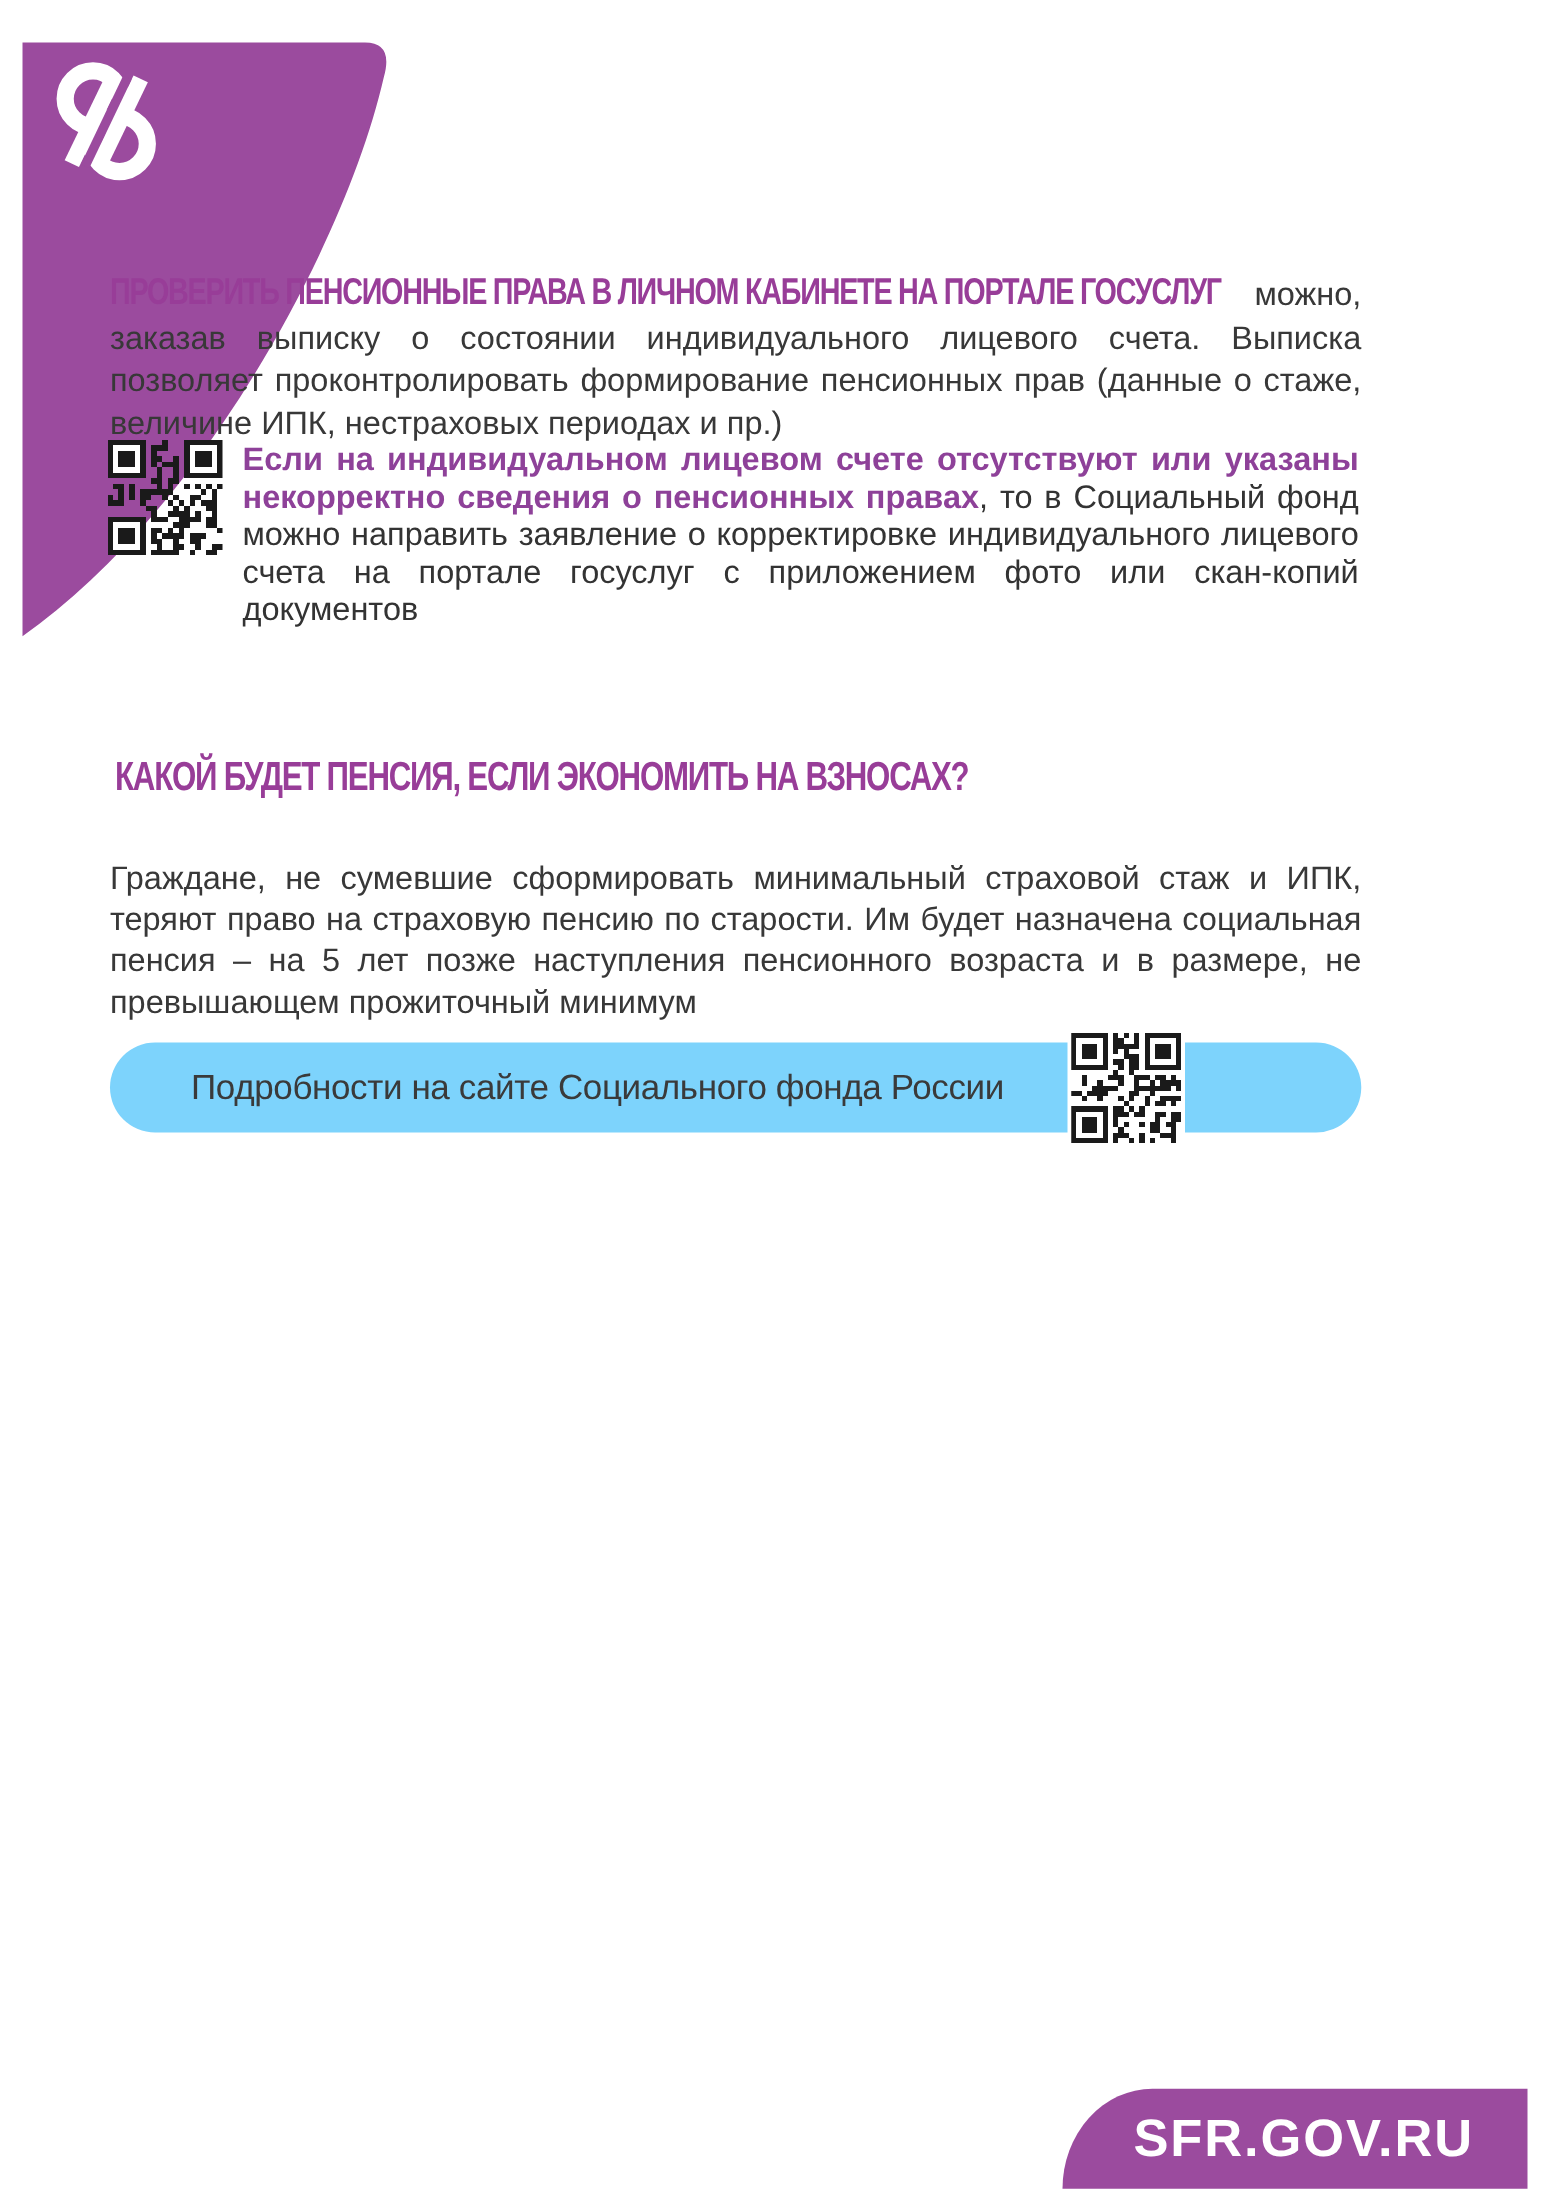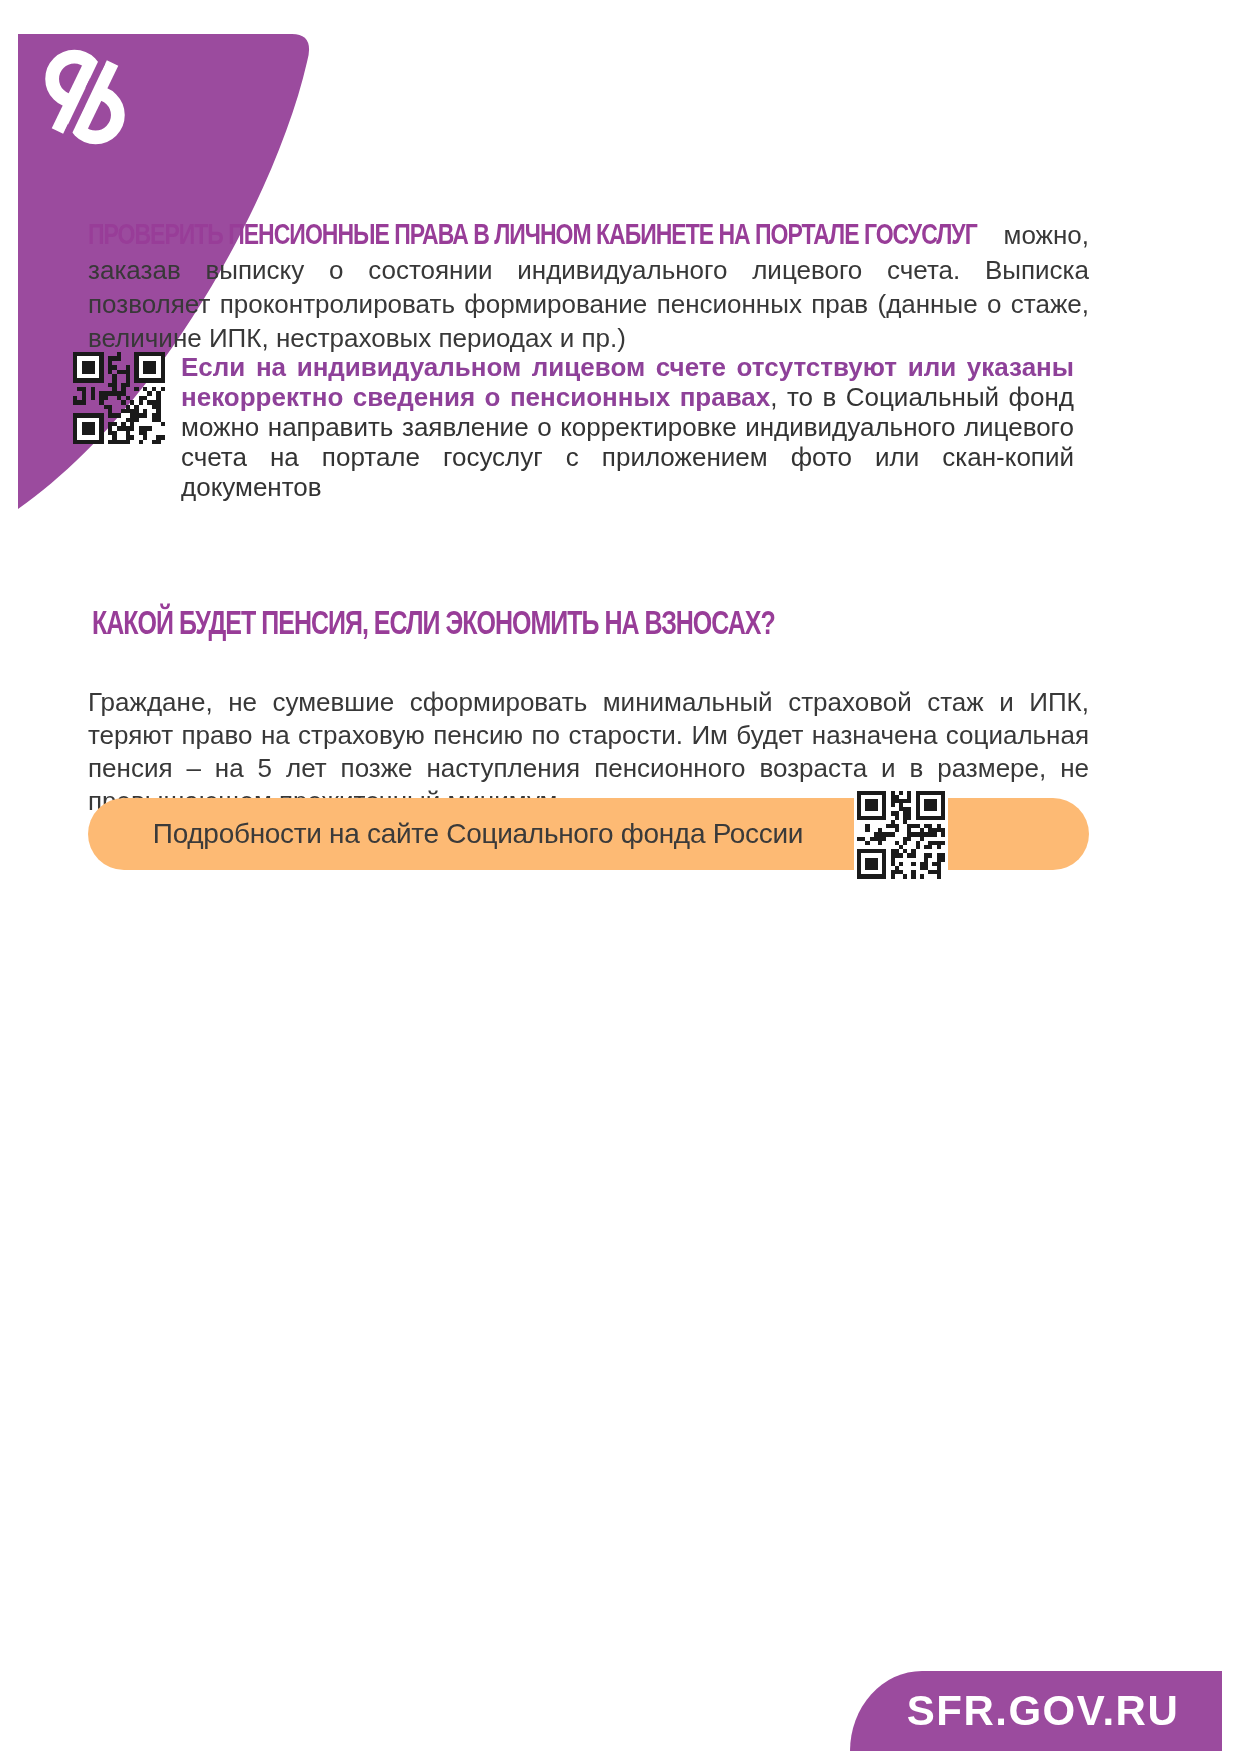--- a/index.html
+++ b/index.html
@@ -10,31 +10,31 @@
   .sail{position:absolute;left:0;top:0;width:330px;height:510px;}
   .logo{position:absolute;left:32px;top:28px;width:106px;height:106px;}
 
   
   .tx{position:absolute;left:88px;width:1001px;color:#383838;font-size:26px;line-height:34px;text-align:justify;}
   .h1-inline{
     display:inline-block;font-weight:bold;color:#983d98;font-size:23px;letter-spacing:-1px;
     transform:scaleY(1.30);transform-origin:0 78%;white-space:nowrap;
   }
   .lead-purple{font-weight:bold;color:#8e4199;}
-  .qr-row{position:absolute;left:73px;top:336px;width:1001px;display:flex;justify-content:center;}
+  .qr-row{position:absolute;left:86px;top:336px;width:1001px;display:flex;justify-content:center;}
   .qr-big{width:92px;height:92px;flex:0 0 92px;}
   .qr-row .note{margin-left:16px;width:893px;color:#333;font-size:26px;line-height:30px;text-align:justify;}
 
   .h2{
     position:absolute;left:92px;top:592px;color:#983d98;font-weight:bold;font-size:25px;
     letter-spacing:-1px;transform:scaleY(1.30);transform-origin:0 50%;white-space:nowrap;
   }
 
   
-  .banner{position:absolute;left:88px;top:782px;width:1001px;height:72px;background:#fdba74;border-radius:36px;}
+  .banner{position:absolute;left:88px;top:818px;width:1001px;height:72px;background:#7dd3fc;border-radius:36px;}
   .banner .caption{
     position:absolute;left:40px;top:0;width:700px;height:72px;display:flex;align-items:center;justify-content:center;
     color:#3a3a3a;font-size:28px;letter-spacing:-0.3px;
   }
   .banner .qr-wrap{position:absolute;left:766px;top:-12px;width:94px;height:97px;background:#fff;padding:3px;box-sizing:border-box;}
   .banner .hint{position:absolute;left:876px;top:13px;width:190px;color:#3b3b3b;font-size:20px;line-height:25px;}
 
   
   .footer{
     position:absolute;right:18px;bottom:19px;width:372px;height:80px;background:#9b4b9e;

